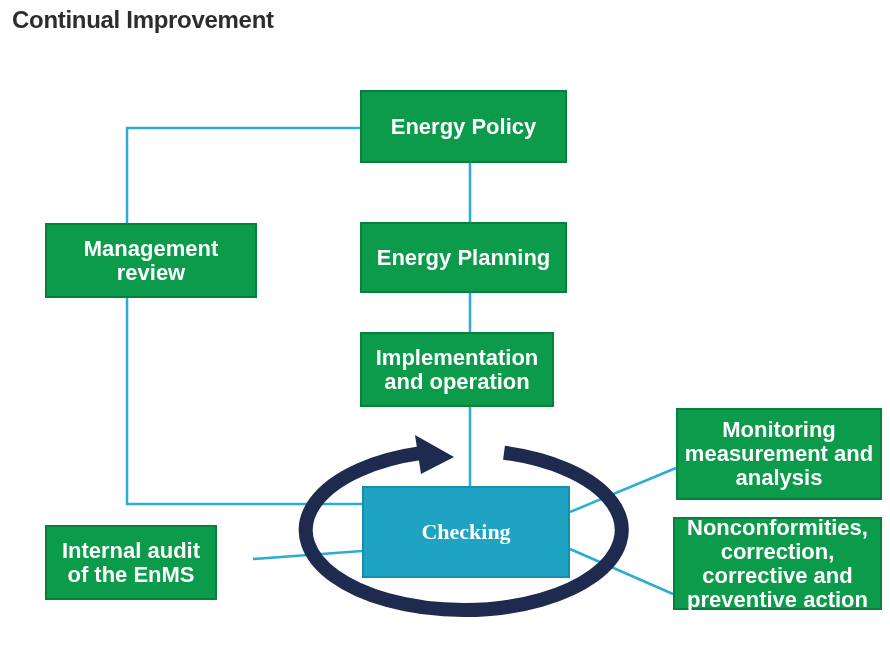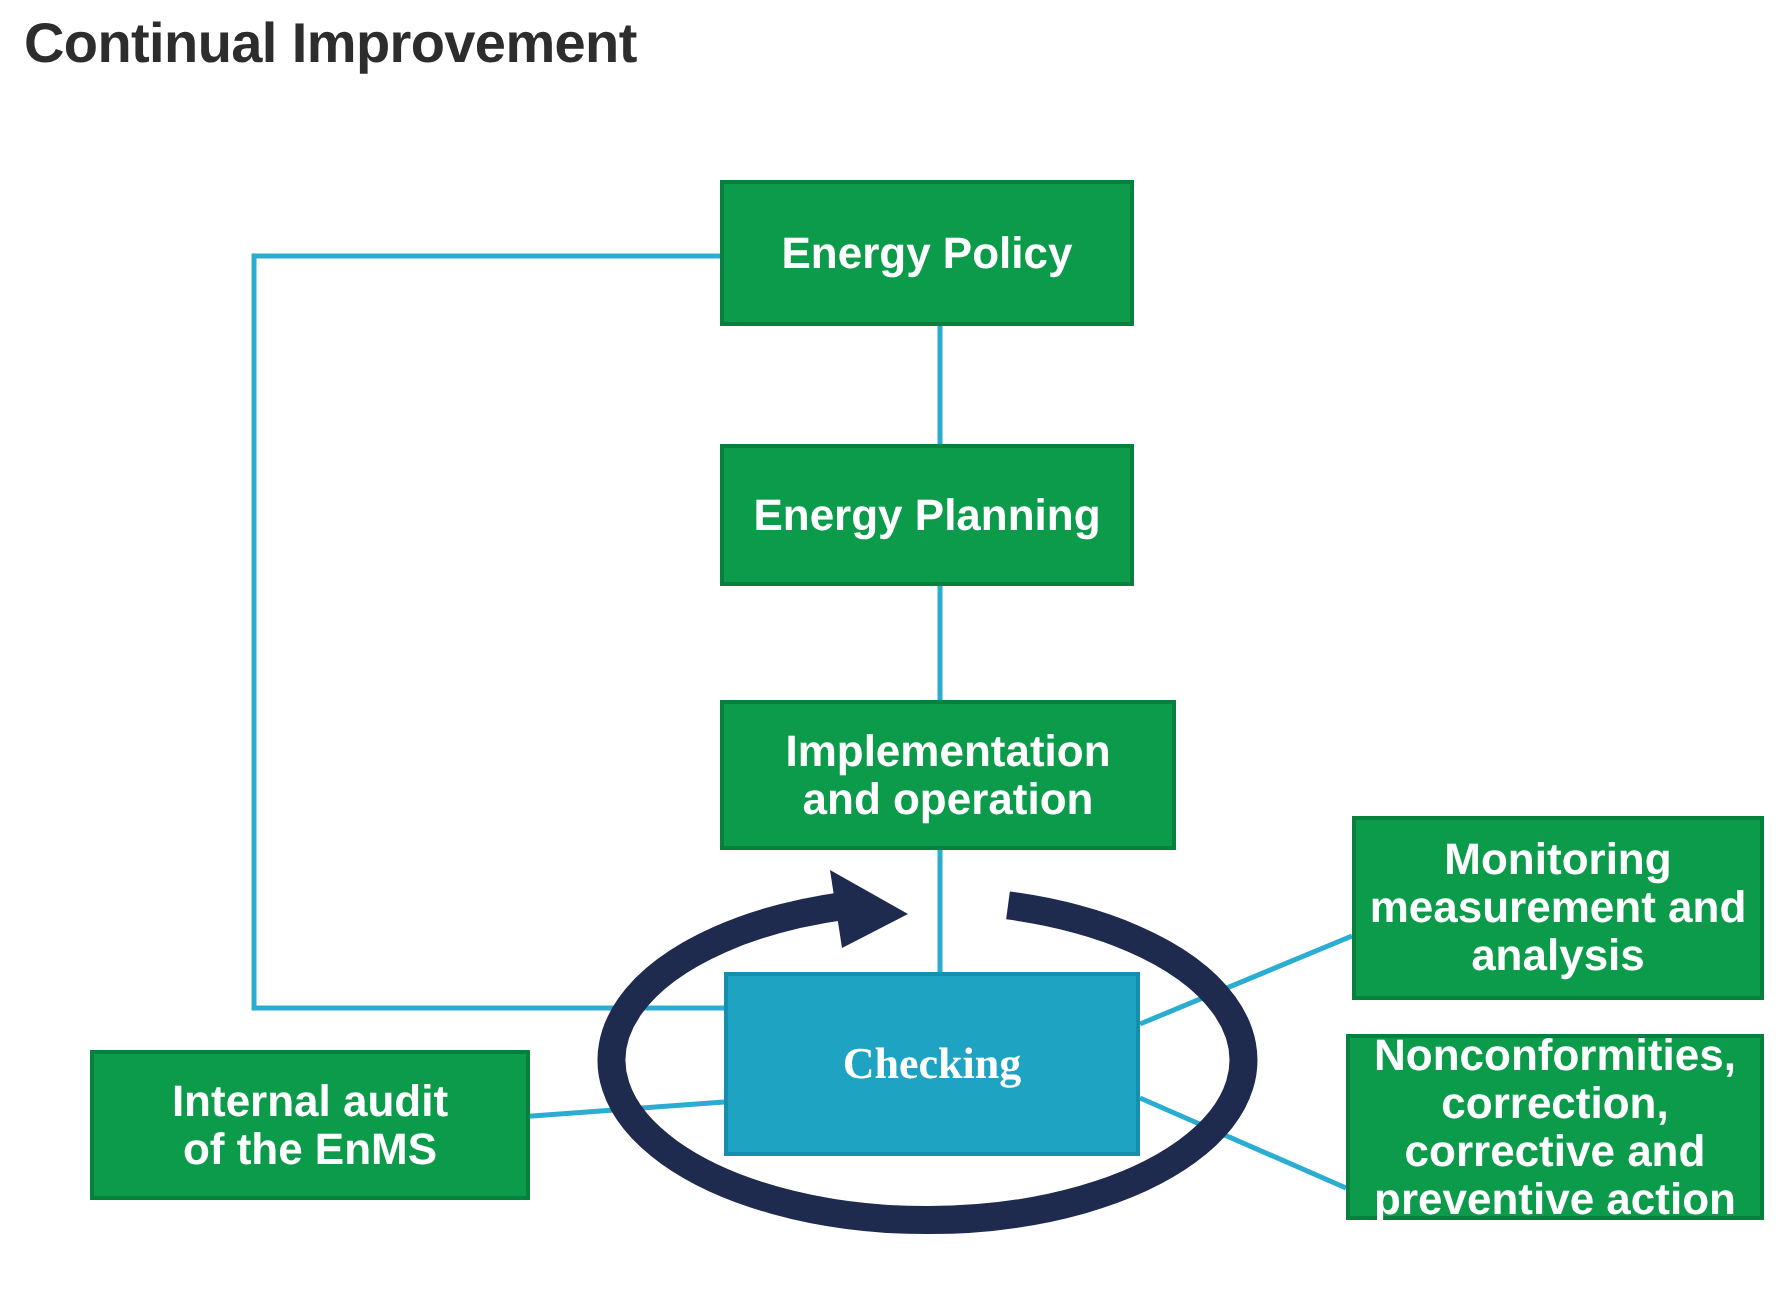--- a/index.html
+++ b/index.html
@@ -13,21 +13,21 @@
     height: 653px;
     background: var(--background, #ffffff);
     font-family: "Liberation Sans", "DejaVu Sans", sans-serif;
     overflow: hidden;
   }
   .title {
     position: absolute;
     left: 12px;
     top: 6px;
     margin: 0;
-    font-size: 28px;
+    font-size: 24px;
     font-weight: bold;
     letter-spacing: -0.3px;
     color: var(--title_text, #2d2d2d);
   }
   .wires {
     position: absolute;
     left: 0;
     top: 0;
   }
   .conn {
@@ -61,25 +61,25 @@
     background: var(--green, #0b9b4a);
     border: 2px solid var(--green_border, #06813d);
   }
   .node-cyan {
     background: var(--cyan, #1fa3c3);
     border: 2px solid var(--cyan_border, #168fae);
   }
   .b-energy-policy   { left: 360px; top:  90px; width: 207px; height: 73px; }
   .b-management      { left:  45px; top: 223px; width: 212px; height: 75px; }
   .b-planning        { left: 360px; top: 222px; width: 207px; height: 71px; text-align: center; }
-  .b-implementation  { left: 360px; top: 350px; width: 228px; height: 75px; }
+  .b-implementation  { left: 360px; top: 332px; width: 194px; height: 75px; }
   .b-checking        { left: 362px; top: 486px; width: 208px; height: 92px; font-family: Liberation Serif, serif; }
   .b-monitoring      { left: 676px; top: 408px; width: 206px; height: 92px; }
   .b-nonconf         { left: 673px; top: 517px; width: 209px; height: 93px; }
-  .b-audit           { left:  45px; top: 525px; width: 220px; height: 75px; }
+  .b-audit           { left:  45px; top: 525px; width: 172px; height: 75px; }
 </style>
 </head>
 <body>
 
 <div class="stage">
 
   <h1 class="title">Continual Improvement</h1>
 
   <svg class="wires" width="890" height="653" viewBox="0 0 890 653">
 
@@ -93,20 +93,22 @@
 
     <line class="conn" x1="253" y1="559" x2="362" y2="551"></line>
 
     <path class="ring" d="M 504 452.7 A 158 80 0 1 1 422 452.9"></path>
 
     <polygon class="ringfill" points="415,435 421,474 454,457"></polygon>
   </svg>
 
   <div class="node node-green b-energy-policy">Energy Policy</div>
 
+  <div class="node node-green b-management">Management
+review</div>
 
   <div class="node node-green b-planning">Energy Planning</div>
 
   <div class="node node-green b-implementation">Implementation
 and operation</div>
 
   <div class="node node-cyan b-checking">Checking</div>
 
   <div class="node node-green b-monitoring">Monitoring
 measurement and

